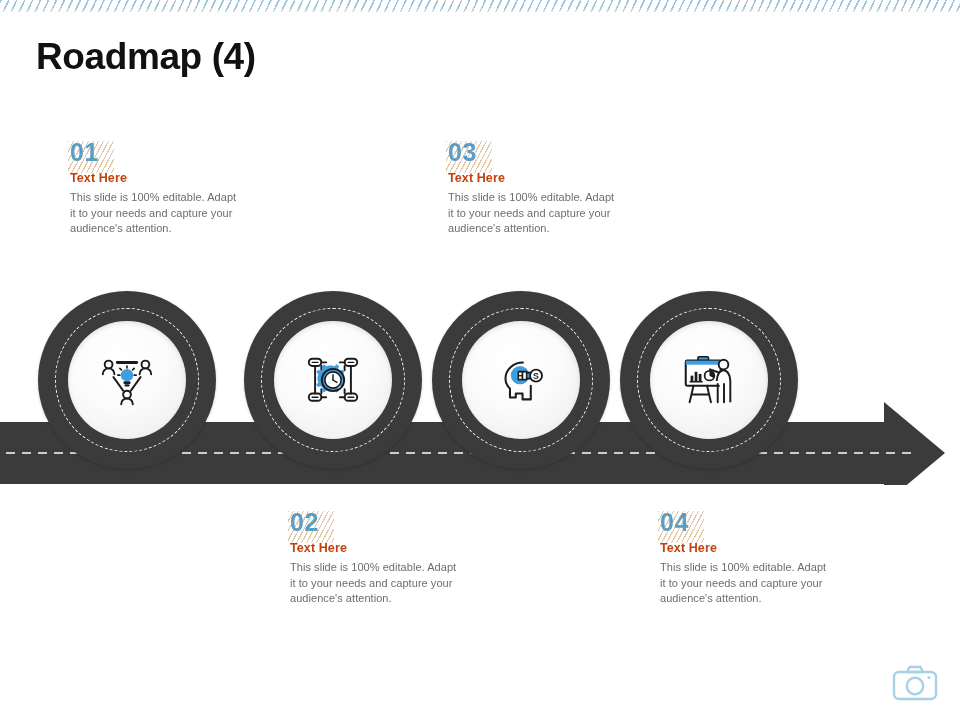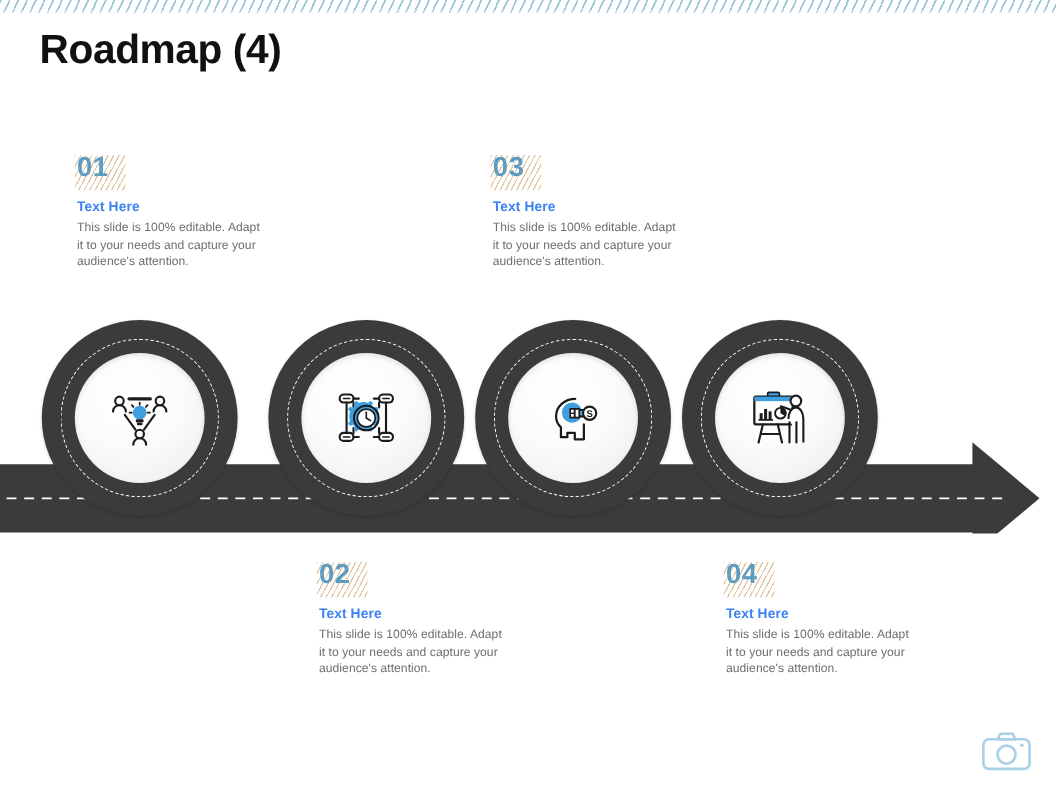--- a/index.html
+++ b/index.html
@@ -28,21 +28,21 @@
       );
     opacity:.95;
   }
   .top-stripe-fade{
     position:absolute;top:8px;left:0;width:960px;height:10px;
     background:linear-gradient(to bottom,rgba(255,255,255,0),#ffffff 75%);
   }
 
   
   .page-title{
-    position:absolute;left:36px;top:24px;
+    position:absolute;left:36px;top:36px;
     font-size:37px;font-weight:bold;color:#111111;
     letter-spacing:-.4px;
     font-family:"Liberation Sans", sans-serif;
     text-align:right;
   }
 
   
   .txt-block{position:absolute;width:170px;}
   .num-wrap{position:relative;display:inline-block;margin-bottom:2px;}
   .num{
@@ -54,22 +54,22 @@
   .num-hatch{
     position:absolute;left:-2px;top:1px;width:46px;height:32px;
     background:repeating-linear-gradient(
       118deg,
       rgba(201,151,92,.55) 0px, rgba(201,151,92,.55) 1.1px,
       rgba(255,255,255,0) 1.1px, rgba(255,255,255,0) 4.4px
     );
     z-index:3;pointer-events:none;
   }
   .sub-title{
-    font-size:12.5px;font-weight:bold;color:#3b82f6;
-    margin:14px 0 5px 0;letter-spacing:.1px;
+    font-size:12.5px;font-weight:bold;color:#c2410c;
+    margin:4px 0 5px 0;letter-spacing:.1px;
   }
   .body-text{
     font-size:11px;color:#6d6d6d;line-height:15.6px;
     letter-spacing:.05px;
   }
 
   
   .road-layer{position:absolute;left:0;top:270px;width:960px;height:215px;}
   .road-layer svg{display:block;}
 

